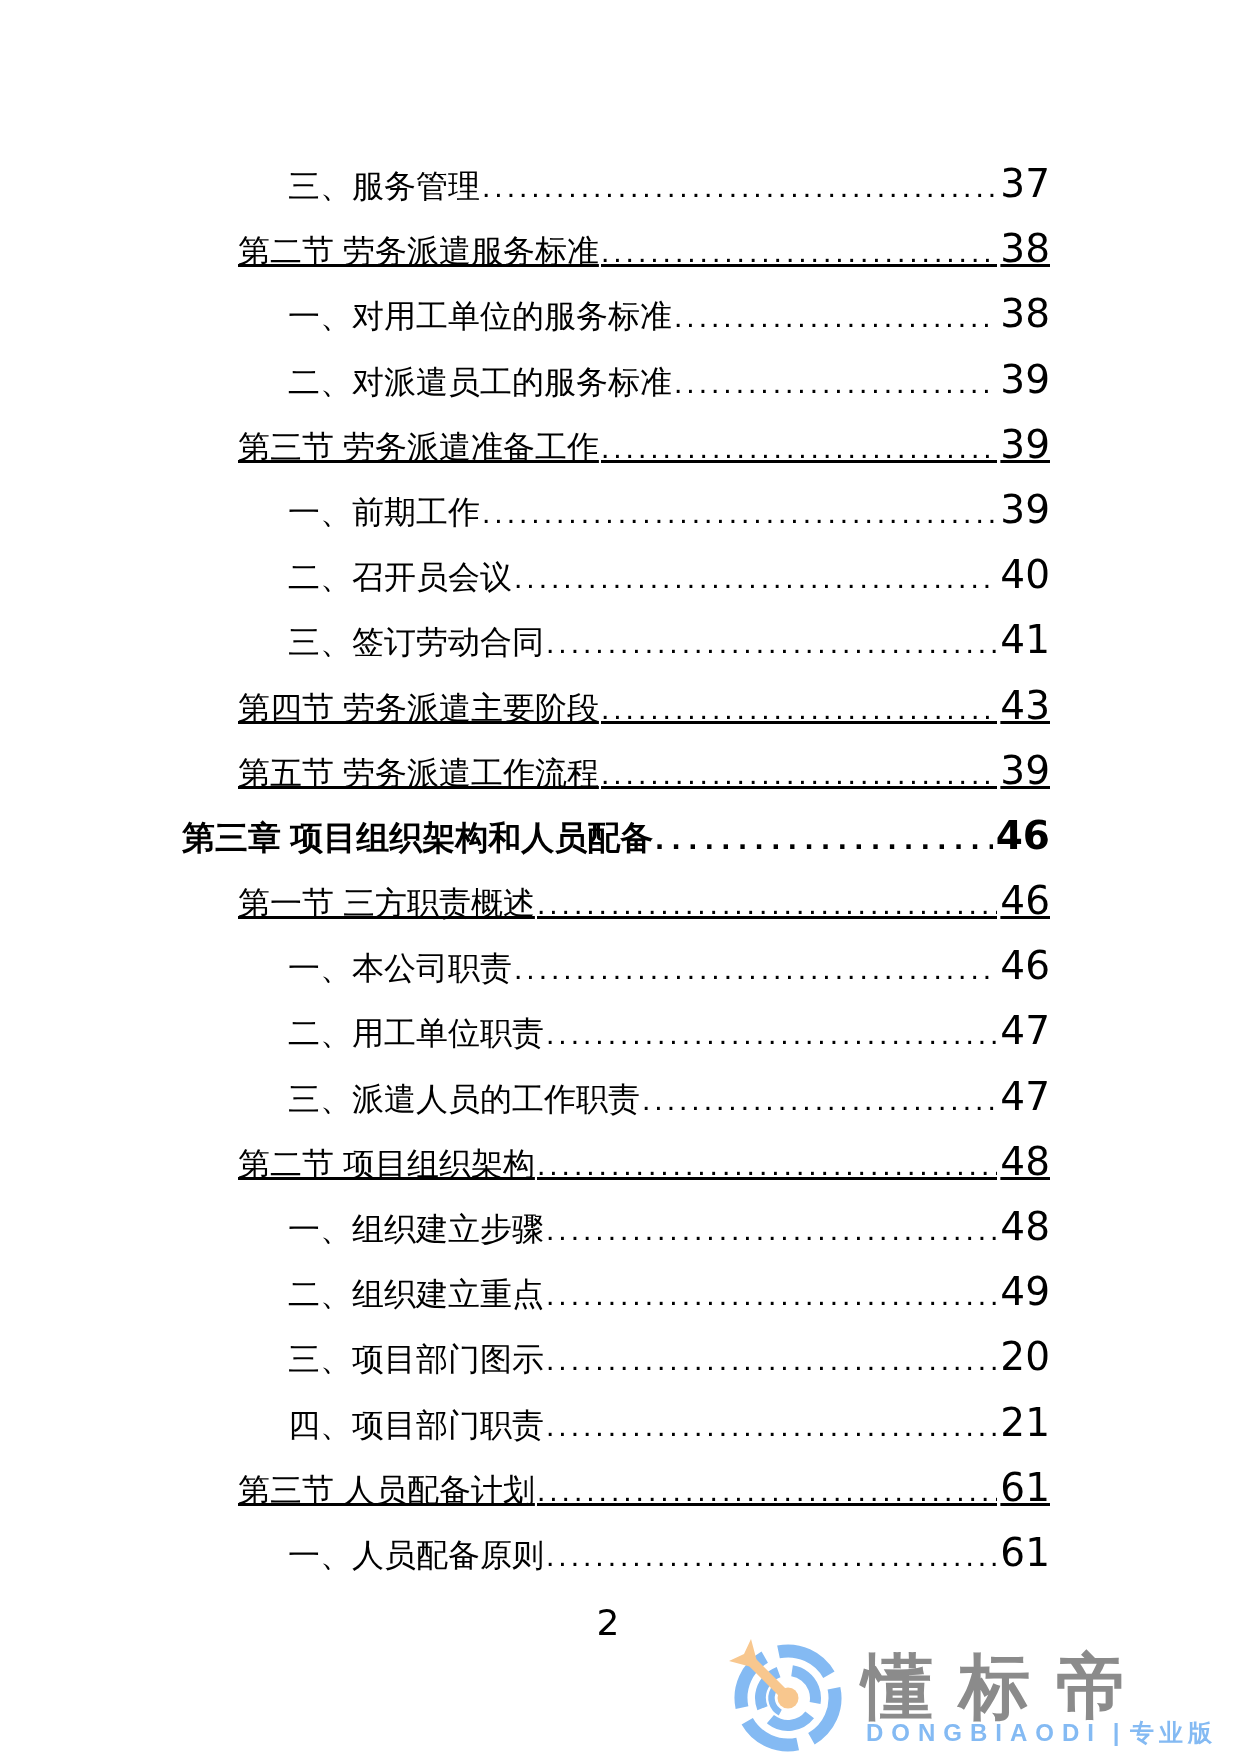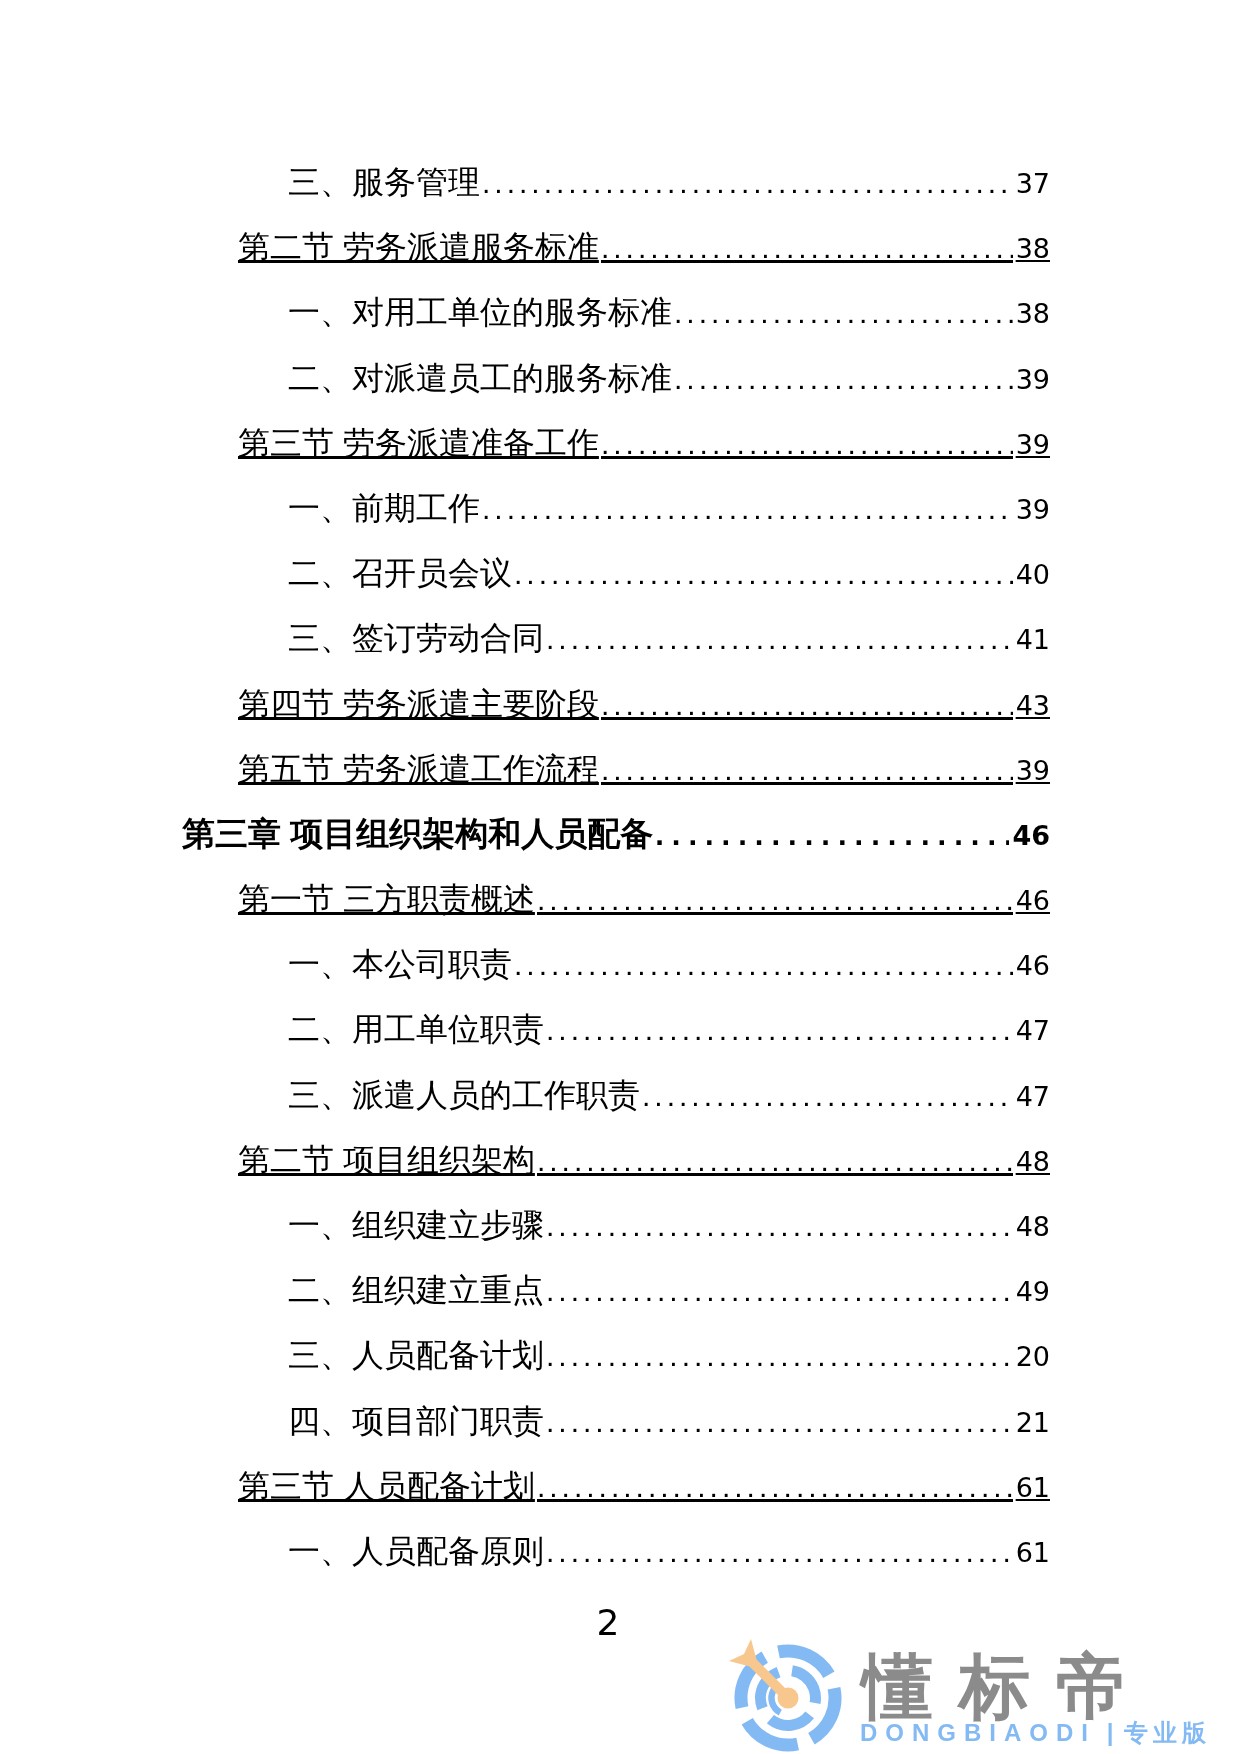--- a/index.html
+++ b/index.html
@@ -29,21 +29,21 @@
     flex:1 1 auto;
     overflow:hidden;
     white-space:nowrap;
     font-size:30px;
     line-height:34px;
     letter-spacing:4px;
     margin:0 3px 0 2px;
   }
   .toc-page {
     flex:0 0 auto;
-    font-size:27px;
+    font-size:39px;
     line-height:40px;
     font-family:"DejaVu Sans","Liberation Sans",sans-serif;
   }
   .toc-row.chapter { font-weight:bold; }
   .toc-row.chapter .toc-title { font-size:33px;text-align:center; }
   .toc-row.chapter .toc-leader { font-size:31px; letter-spacing:8px; }
 
   
   .footer-pagenum {
     position:absolute;
@@ -56,21 +56,21 @@
   
   .watermark { position:absolute; left:660px; top:1630px; width:581px; height:124px; }
   .wm-icon { position:absolute; left:65px; top:5px; width:126px; height:126px; }
   .wm-cn {
     position:absolute; left:202px; top:18px;
     font-size:71px; line-height:78px; font-weight:bold;
     letter-spacing:26px; white-space:nowrap;
     color:var(--wm-gray,#8b8b8b);
   }
   .wm-sub {
-    position:absolute; left:200px; top:90px;
+    position:absolute; left:206px; top:90px;
     font-size:24px; line-height:26px; font-weight:bold;
     color:var(--wm-blue,#84baf3); white-space:nowrap;
   }
   .wm-sub .wm-en  { letter-spacing:8px; }
   .wm-sub .wm-sep { letter-spacing:2px; margin:0 2px 0 4px; }
   .wm-sub .wm-ed  { letter-spacing:5px; }
 </style>
 </head>
 <body>
 
@@ -161,21 +161,21 @@
     <span class="toc-title">一、组织建立步骤</span>
     <span class="toc-leader">........................................................................................................................................................................................................</span>
     <span class="toc-page">48</span>
   </div>
       <div class="toc-row lvl-2">
     <span class="toc-title">二、组织建立重点</span>
     <span class="toc-leader">........................................................................................................................................................................................................</span>
     <span class="toc-page">49</span>
   </div>
       <div class="toc-row lvl-2">
-    <span class="toc-title">三、人员配备计划</span>
+    <span class="toc-title">三、项目部门图示</span>
     <span class="toc-leader">........................................................................................................................................................................................................</span>
     <span class="toc-page">20</span>
   </div>
       <div class="toc-row lvl-2">
     <span class="toc-title">四、项目部门职责</span>
     <span class="toc-leader">........................................................................................................................................................................................................</span>
     <span class="toc-page">21</span>
   </div>
       <div class="toc-row lvl-1">
     <span class="toc-title">第三节 人员配备计划</span>

